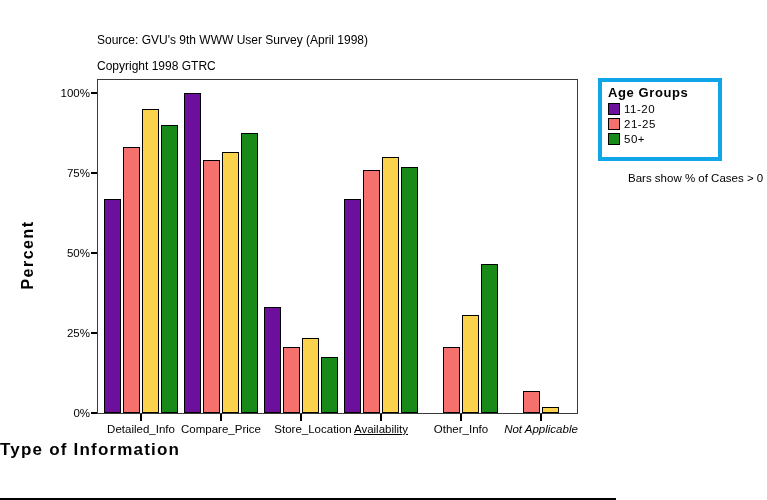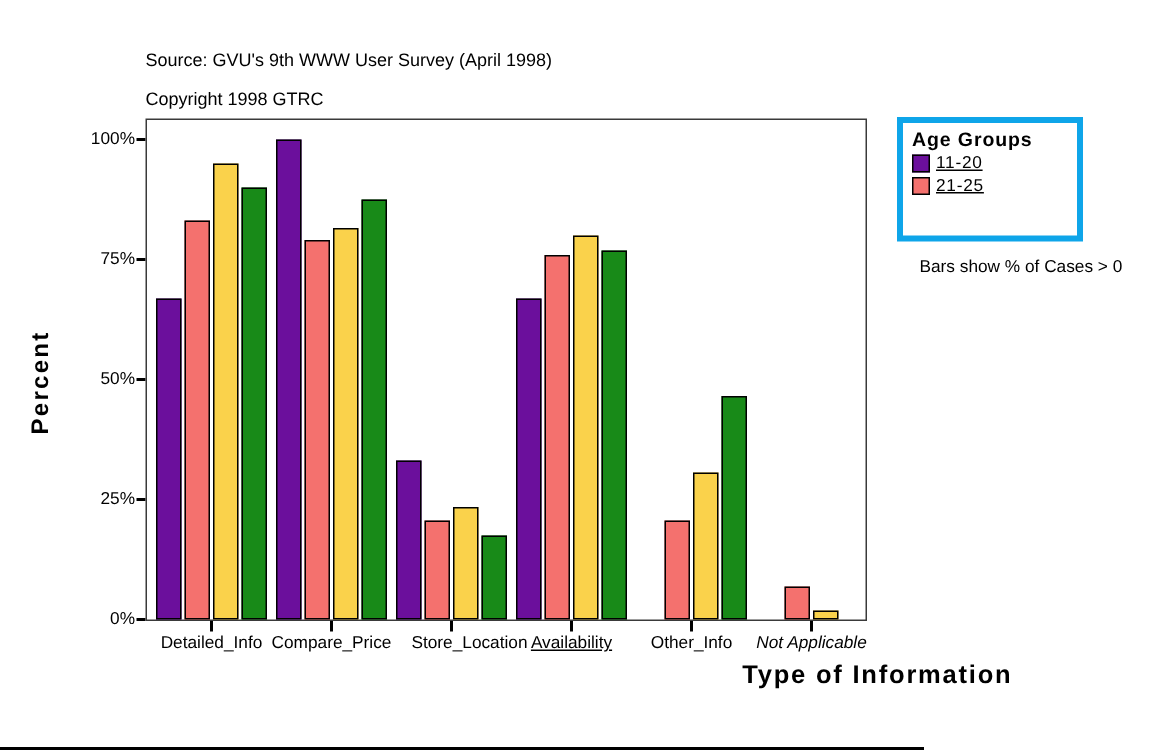--- a/index.html
+++ b/index.html
@@ -114,21 +114,21 @@
     color: #000;
     white-space: nowrap;
     text-align: center;
     transform: translateX(-50%);
   }
   #x-axis-title {
     position: absolute;
     left: 0;
     top: 440px;
     width: 675px;
-    text-align: right;
+    text-align: left;
     font-size: 17px;
     font-weight: bold;
     letter-spacing: 1.2px;
     color: #000;
   }
 
   
   #legend-box {
     position: absolute;
     left: 598px;
@@ -158,25 +158,24 @@
     height: 12px;
     border: 1px solid #000;
     box-sizing: border-box;
     margin-right: 4px;
   }
   .legend-label {
     font-size: 11.5px;
     color: #000;
     letter-spacing: 0.5px;
     line-height: 12px;
-    text-decoration: underline;
   }
   #legend-footnote {
     position: absolute;
-    left: 613px;
+    left: 628px;
     top: 172px;
     font-size: 11.5px;
     color: #000;
     white-space: nowrap;
   }
 </style>
 </head>
 <body>
 
 <div id="chart-root">
@@ -256,18 +255,22 @@
     <div id="legend-title">Age Groups</div>
     <div id="legend-entries">
         <div class="legend-row">
           <span class="legend-swatch" style="background: rgb(107, 15, 156);"></span>
           <span class="legend-label">11-20</span>
         </div>
         <div class="legend-row">
           <span class="legend-swatch" style="background: rgb(244, 113, 110);"></span>
           <span class="legend-label">21-25</span>
         </div>
+        <div class="legend-row">
+          <span class="legend-swatch" style="background: rgb(24, 138, 24);"></span>
+          <span class="legend-label">50+</span>
+        </div>
       </div>
   </div>
 
   <div id="legend-footnote">Bars show % of Cases &gt; 0</div>
 
 </div>
 
 </body></html>

